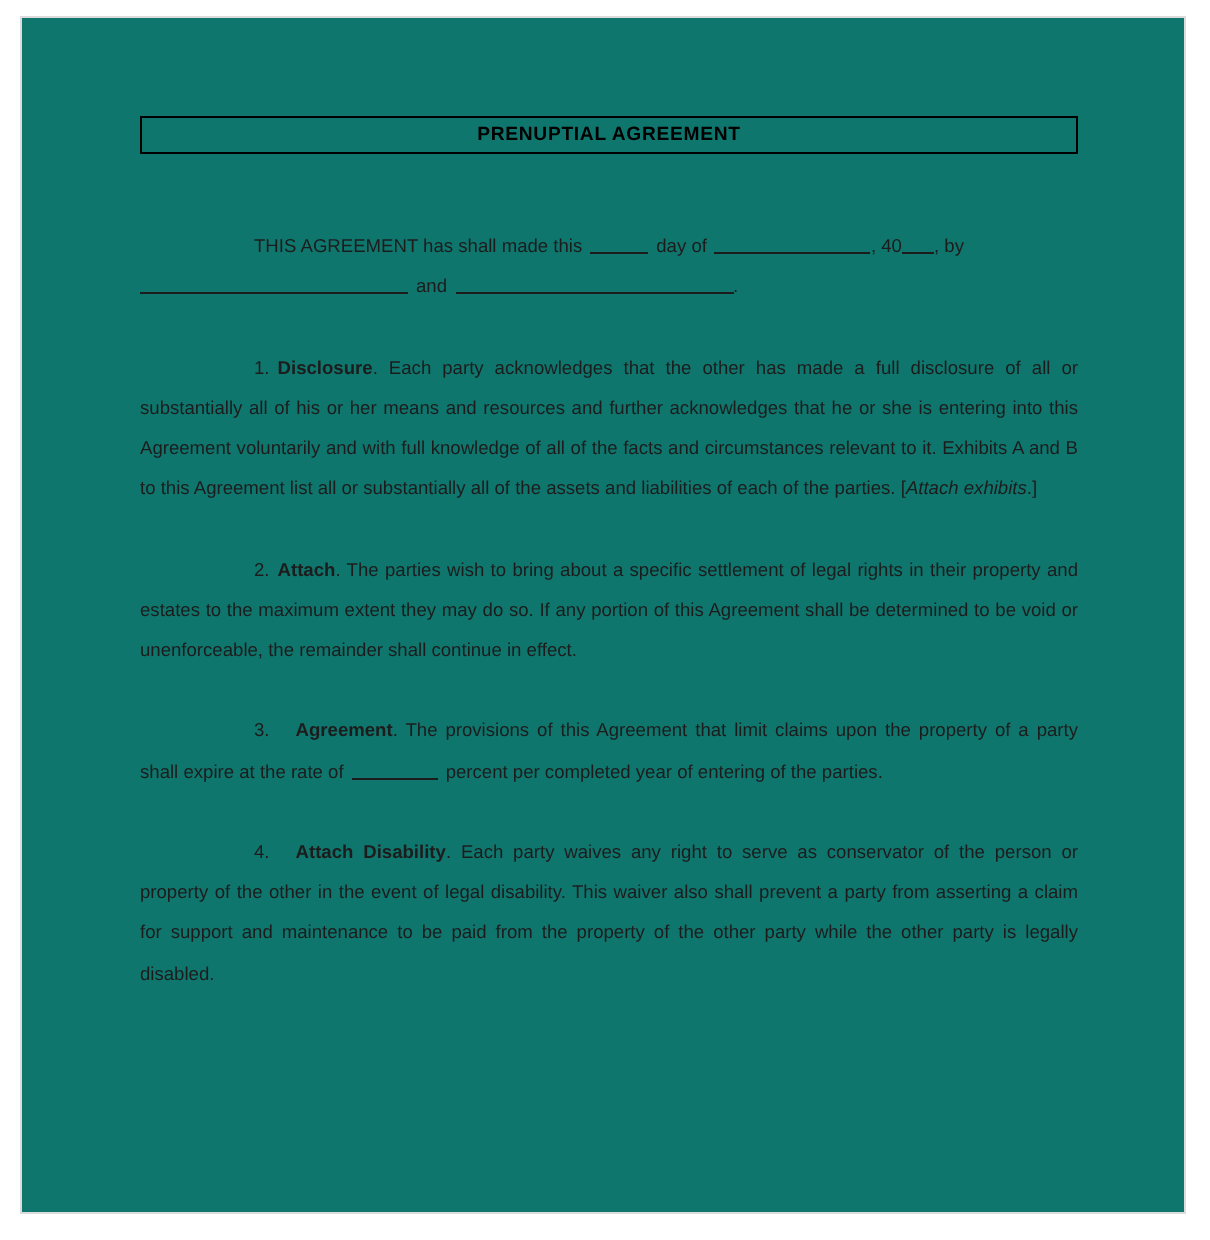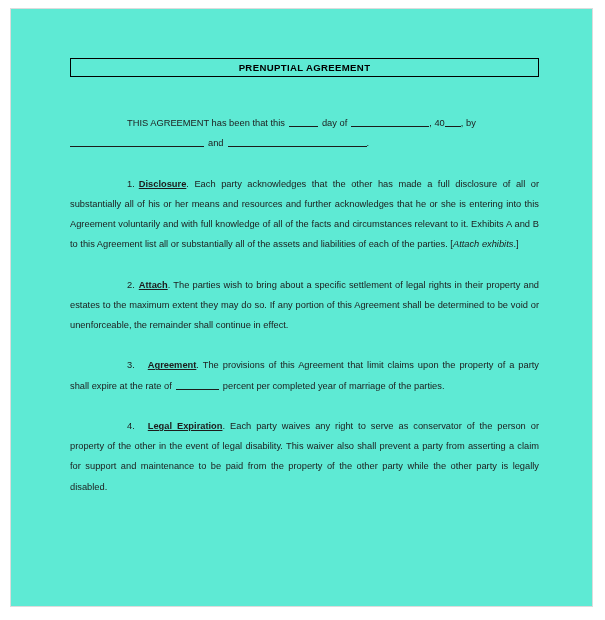--- a/index.html
+++ b/index.html
@@ -14,21 +14,21 @@
     -webkit-font-smoothing: antialiased;
   }
 
   #page-frame {
     position: absolute;
     left: 10px;
     top: 8px;
     width: 583px;
     height: 599px;
     border: 1px solid #dcdcdc;
-    background: #5eead4;
+    background: #0f766e;
     box-sizing: border-box;
     overflow: hidden;
   }
 
   #doc-body {
     position: absolute;
     left: 59px;
     top: 49px;
     width: 469px;
     color: #1c1c1c;
@@ -71,21 +71,21 @@
   }
   p.para .ind-wide {
     display: inline-block;
     width: 57px;
   }
   .num {
     display: inline-block;
   }
   .gap-sm { display: inline-block; width: 4px; }
   .gap-md { display: inline-block; width: 13px; }
-  b.lbl { font-weight: bold; text-decoration: underline; }
+  b.lbl { font-weight: bold; }
   i.ital { }
 
   .blank {
     display: inline-block;
     border-bottom: 1px solid #1c1c1c;
     vertical-align: baseline;
     height: 9px;
     margin-bottom: -1px;
   }
   .b-day   { width: 29px; }
@@ -99,39 +99,39 @@
 <body>
 
 <div id="page-frame">
   <div id="doc-body">
 
     <div id="title-box">
       <span class="title-text">PRENUPTIAL AGREEMENT</span>
     </div>
 
     <p class="para">
-      <span class="ind"></span><span>THIS AGREEMENT has been that this</span><span class="gap-sm"></span><span class="blank b-day"></span><span class="gap-sm"></span><span>day of</span><span class="gap-sm"></span><span class="blank b-month"></span><span>, 40</span><span class="blank b-yr"></span><span>, by</span><br>
+      <span class="ind"></span><span>THIS AGREEMENT has shall made this</span><span class="gap-sm"></span><span class="blank b-day"></span><span class="gap-sm"></span><span>day of</span><span class="gap-sm"></span><span class="blank b-month"></span><span>, 40</span><span class="blank b-yr"></span><span>, by</span><br>
       <span class="blank b-name1"></span><span class="gap-sm"></span><span>and</span><span class="gap-sm"></span><span class="blank b-name2"></span><span>.</span>
     </p>
 
 
     <p class="para">
       <span class="ind"></span><span class="num">1.</span><span class="gap-sm"></span><b class="lbl">Disclosure</b><span>.</span>
       <span>Each party acknowledges that the other has made a full disclosure of all or substantially all of his or her means and resources and further acknowledges that he or she is entering into this Agreement voluntarily and with full knowledge of all of the facts and circumstances relevant to it. Exhibits A and B to this Agreement list all or substantially all of the assets and liabilities of each of the parties. [</span><i class="ital">Attach exhibits</i><span>.]</span>
     </p>
 
     <p class="para">
       <span class="ind"></span><span class="num">2.</span><span class="gap-sm"></span><b class="lbl">Attach</b><span>.</span>
       <span>The parties wish to bring about a specific settlement of legal rights in their property and estates to the maximum extent they may do so. If any portion of this Agreement shall be determined to be void or unenforceable, the remainder shall continue in effect.</span>
     </p>
 
     <p class="para">
       <span class="ind-wide"></span><span class="num">3.</span><span class="gap-md"></span><b class="lbl">Agreement</b><span>.</span>
-      <span>The provisions of this Agreement that limit claims upon the property of a party shall expire at the rate of</span><span class="gap-sm"></span><span class="blank b-pct"></span><span class="gap-sm"></span><span>percent per completed year of marriage of the parties.</span>
+      <span>The provisions of this Agreement that limit claims upon the property of a party shall expire at the rate of</span><span class="gap-sm"></span><span class="blank b-pct"></span><span class="gap-sm"></span><span>percent per completed year of entering of the parties.</span>
     </p>
 
     <p class="para">
-      <span class="ind-wide"></span><span class="num">4.</span><span class="gap-md"></span><b class="lbl">Legal Expiration</b><span>.</span>
+      <span class="ind-wide"></span><span class="num">4.</span><span class="gap-md"></span><b class="lbl">Attach Disability</b><span>.</span>
       <span>Each party waives any right to serve as conservator of the person or property of the other in the event of legal disability.  This waiver also shall prevent a party from asserting a claim for support and maintenance to be paid from the property of the other party while the other party is legally disabled.</span>
     </p>
 
   </div>
 </div>
 
 </body></html>

